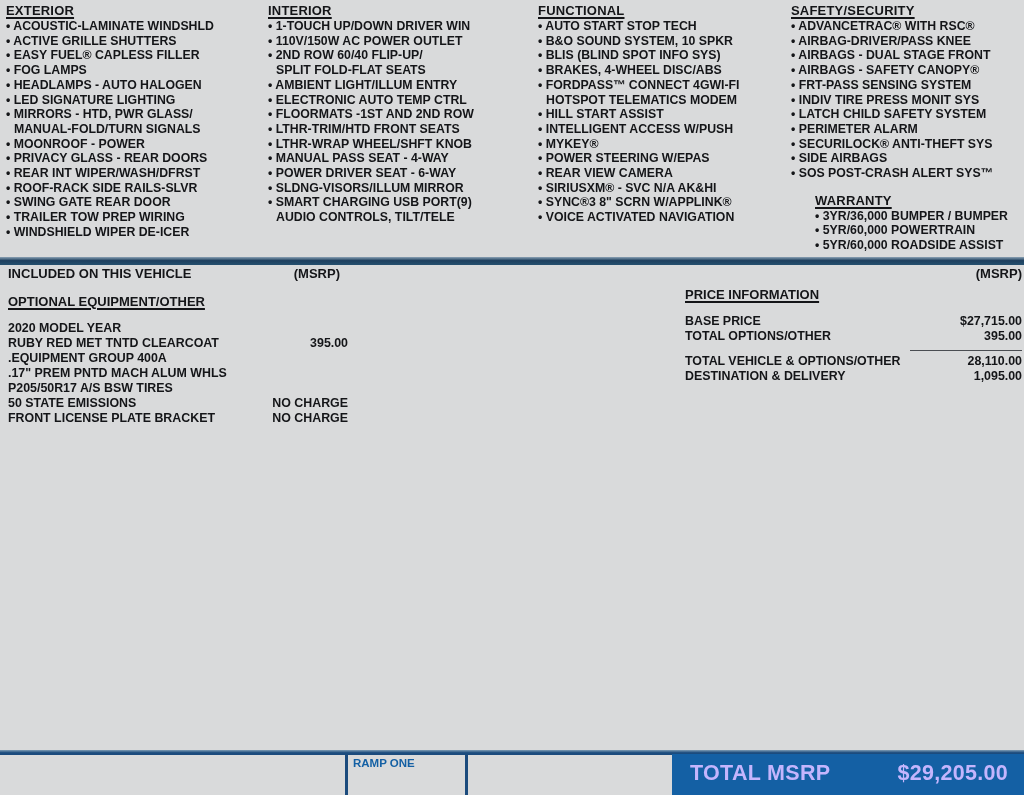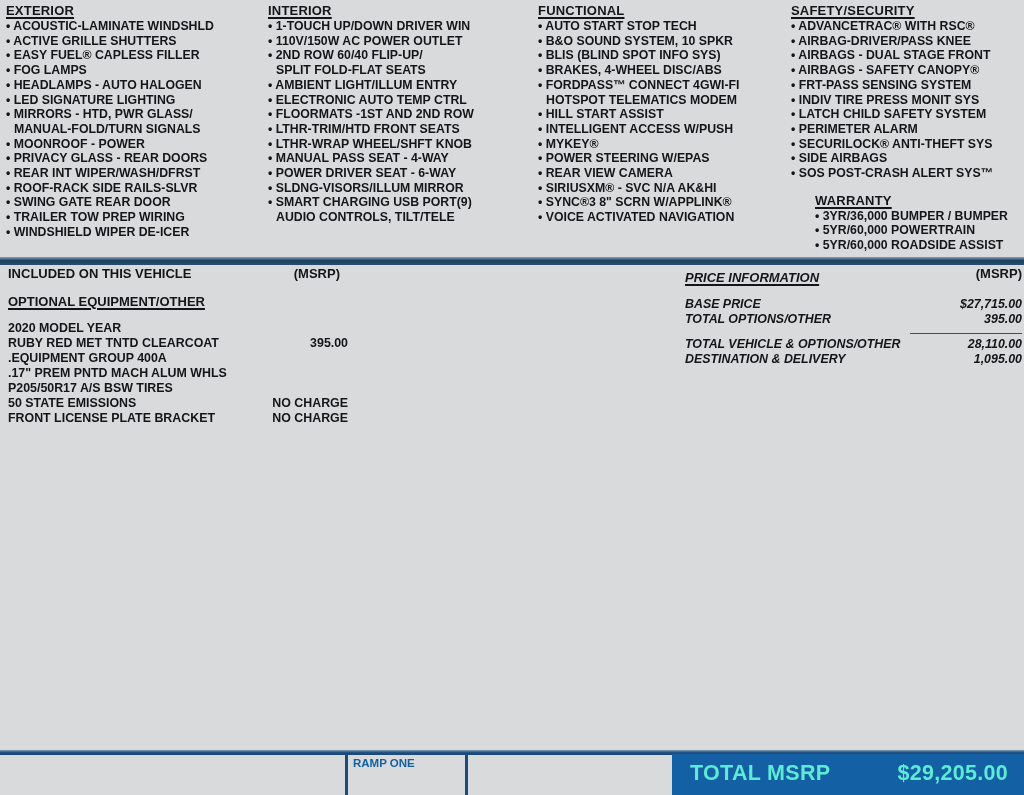--- a/index.html
+++ b/index.html
@@ -51,42 +51,42 @@
     font-size: 13px;
     text-decoration: underline;
     text-decoration-thickness: 2px;
     text-underline-offset: 2px;
     margin-bottom: 12px;
   }
   .trow { position: relative; height: 15px; white-space: nowrap; }
   .optional .tvalue { position: absolute; left: 222px; width: 118px; text-align: right; }
 
   
-  .price { position: absolute; left: 685px; top: 270px; width: 337px; font-size: 12.4px; font-style: italic; }
+  .price { position: absolute; left: 685px; top: 287px; width: 337px; font-size: 12.4px; }
   .price .trow { height: 15px; }
   .price .tvalue { position: absolute; right: 0; width: 150px; text-align: right; }
   .price-sep { height: 10px; position: relative; }
   .price-sep::after {
     content: ""; position: absolute; right: 0; top: 6px; width: 112px;
     border-top: 1px solid #4a4d52;
   }
 
   
   .footer-line {
     position: absolute; left: 0; top: 750px; width: 1024px; height: 5px;
     background: linear-gradient(#7f9cb4, var(--line-blue, #1b4b7d) 55%);
   }
   .vdiv { position: absolute; top: 753px; bottom: 0; width: 3px; background: var(--line-blue, #1b4b7d); }
   .vdiv-1 { left: 345px; }
   .vdiv-2 { left: 465px; }
   .ramp-label { position: absolute; left: 353px; top: 757px; font-size: 11.5px; color: var(--accent-blue, #1460a4); }
   .total-box {
     position: absolute; left: 672px; top: 754px; right: 0; bottom: 0;
     background: var(--accent-blue, #1460a4);
-    color: #5eead4;
+    color: #c4b5fd;
     display: flex; align-items: center; justify-content: space-between;
     padding: 0 16px 2px 18px;
     font-size: 21.5px;
     letter-spacing: 0.3px;
   }
 </style>
 </head>
 <body>
 
 <div class="sheet">

